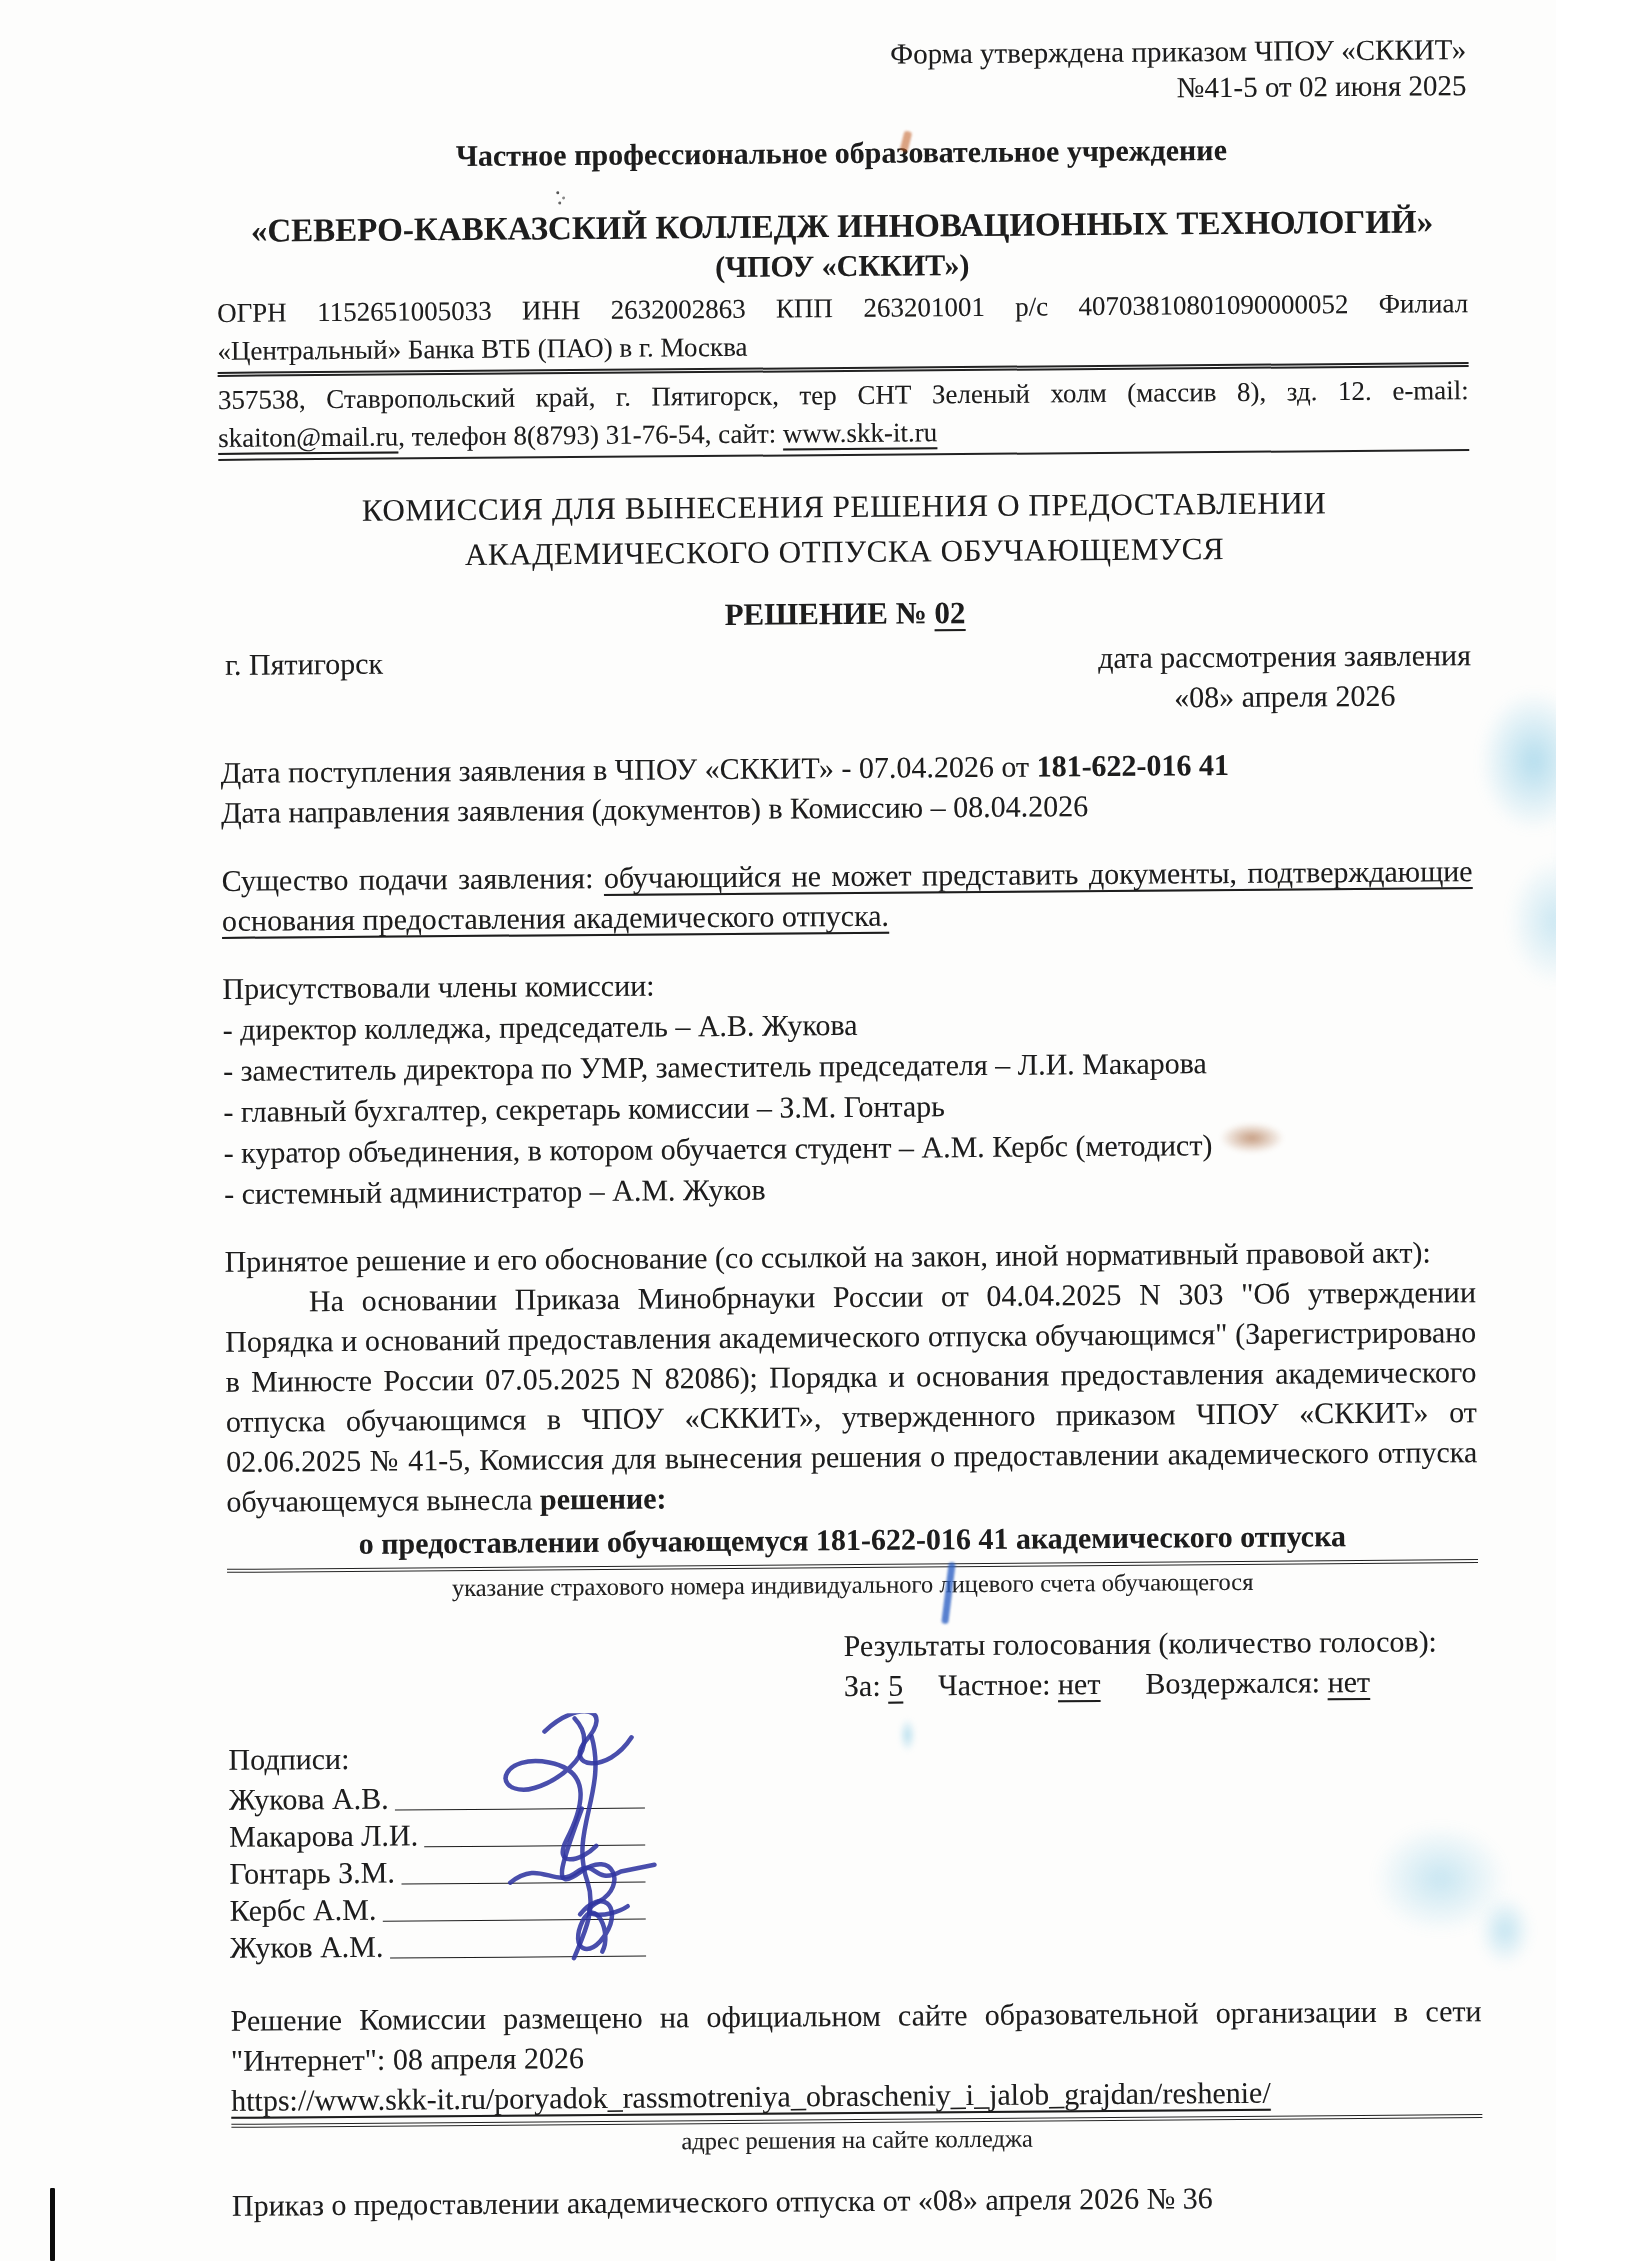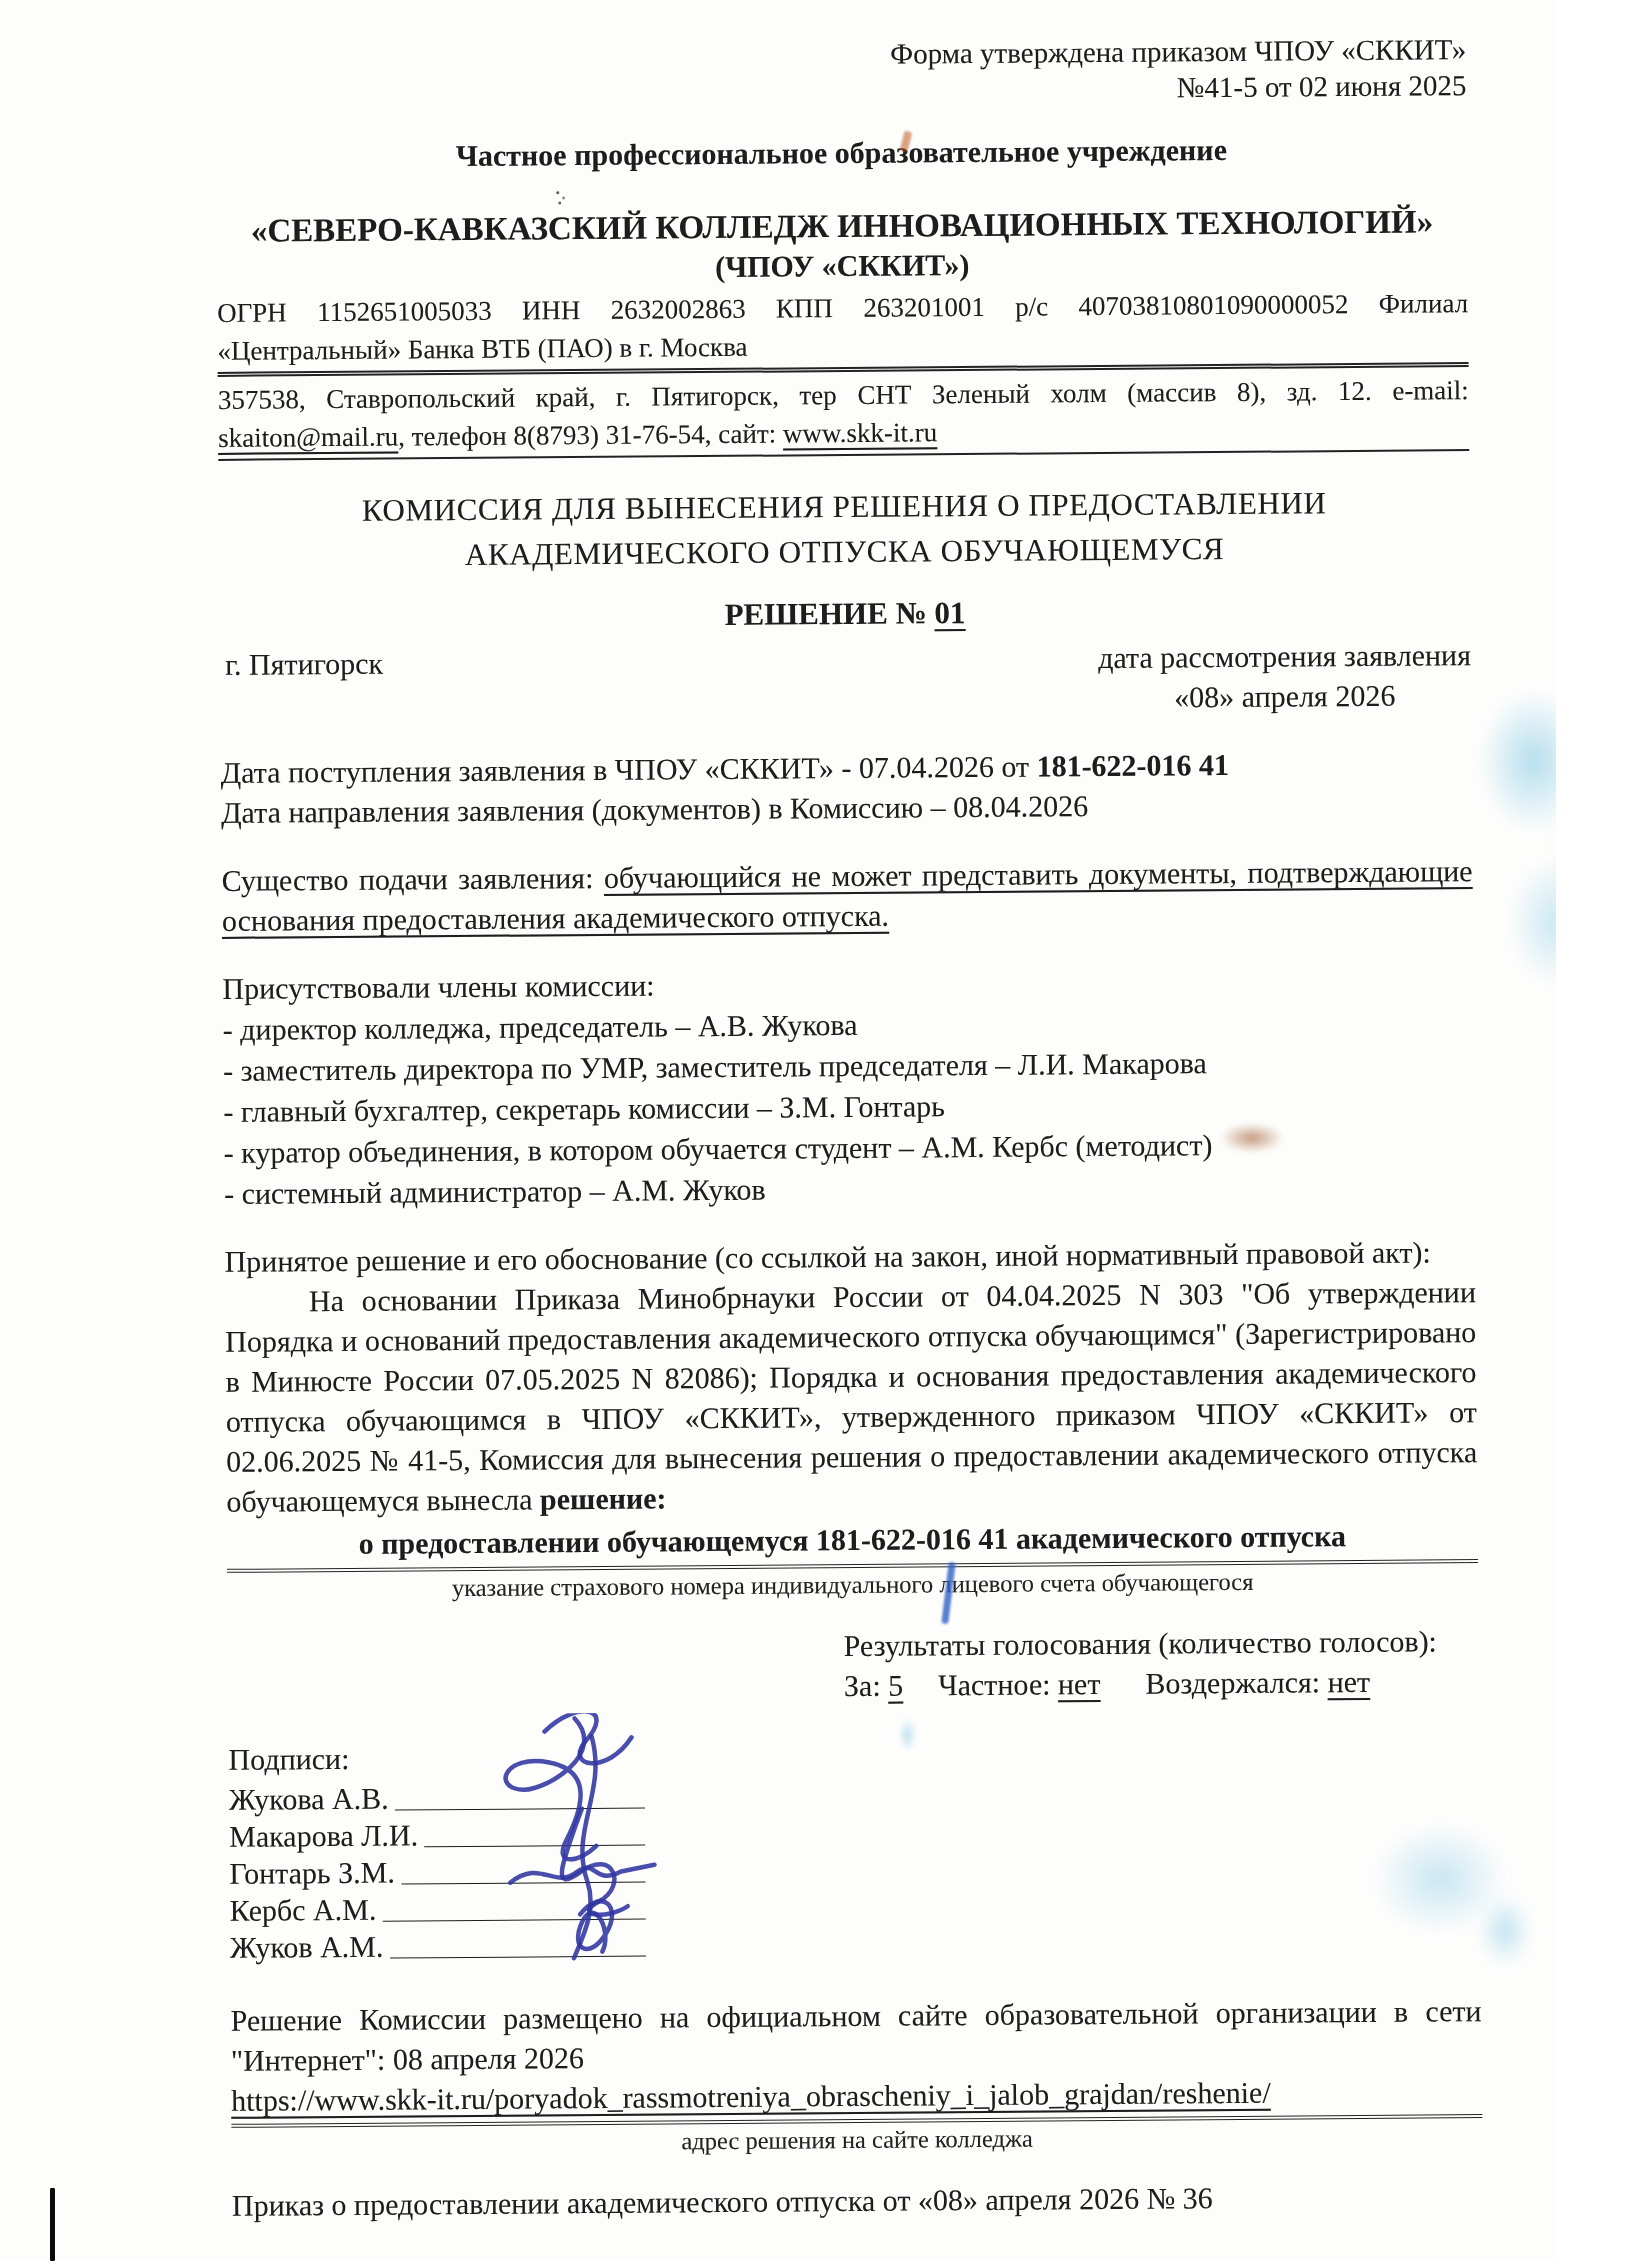--- a/index.html
+++ b/index.html
@@ -88,21 +88,21 @@
       <span>357538, Ставропольский край, г. Пятигорск, тер СНТ Зеленый холм (массив 8), зд. 12. e-mail: </span><span class="u">skaiton@mail.ru</span><span>, телефон 8(8793) 31-76-54, сайт: </span><span class="u">www.skk-it.ru</span>
     </div>
     <div class="rule-bottom"></div>
 
     <div class="commission-title">
       <div>КОМИССИЯ ДЛЯ ВЫНЕСЕНИЯ РЕШЕНИЯ О ПРЕДОСТАВЛЕНИИ</div>
       <div>АКАДЕМИЧЕСКОГО ОТПУСКА ОБУЧАЮЩЕМУСЯ</div>
     </div>
 
     <div class="decision-line">
-      <span>РЕШЕНИЕ № </span><span class="u">01</span>
+      <span>РЕШЕНИЕ № </span><span class="u">02</span>
     </div>
 
     <div class="city-date fs-body">
       <span class="city">г. Пятигорск</span>
       <div class="date-block">
         <div>дата рассмотрения заявления</div>
         <div>«08» апреля 2026</div>
       </div>
     </div>
 

